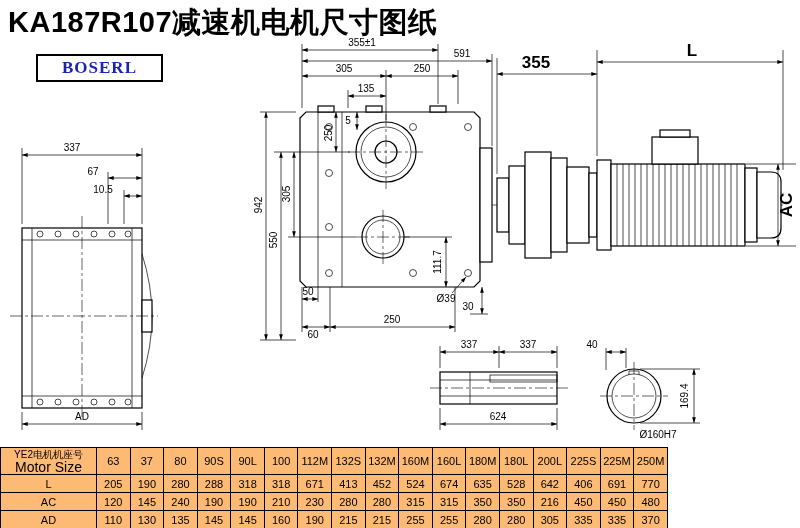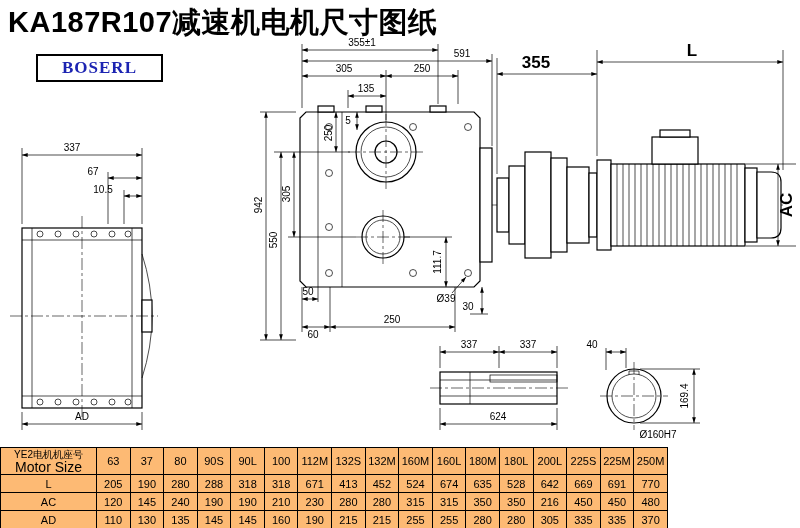--- a/index.html
+++ b/index.html
@@ -264,21 +264,21 @@
       <td>318</td>
       <td>318</td>
       <td>671</td>
       <td>413</td>
       <td>452</td>
       <td>524</td>
       <td>674</td>
       <td>635</td>
       <td>528</td>
       <td>642</td>
-      <td>669</td>
+      <td>406</td>
       <td>691</td>
       <td>770</td>
     </tr>
     <tr class="drow">
       <td>AC</td>
       <td>120</td>
       <td>145</td>
       <td>240</td>
       <td>190</td>
       <td>190</td>

